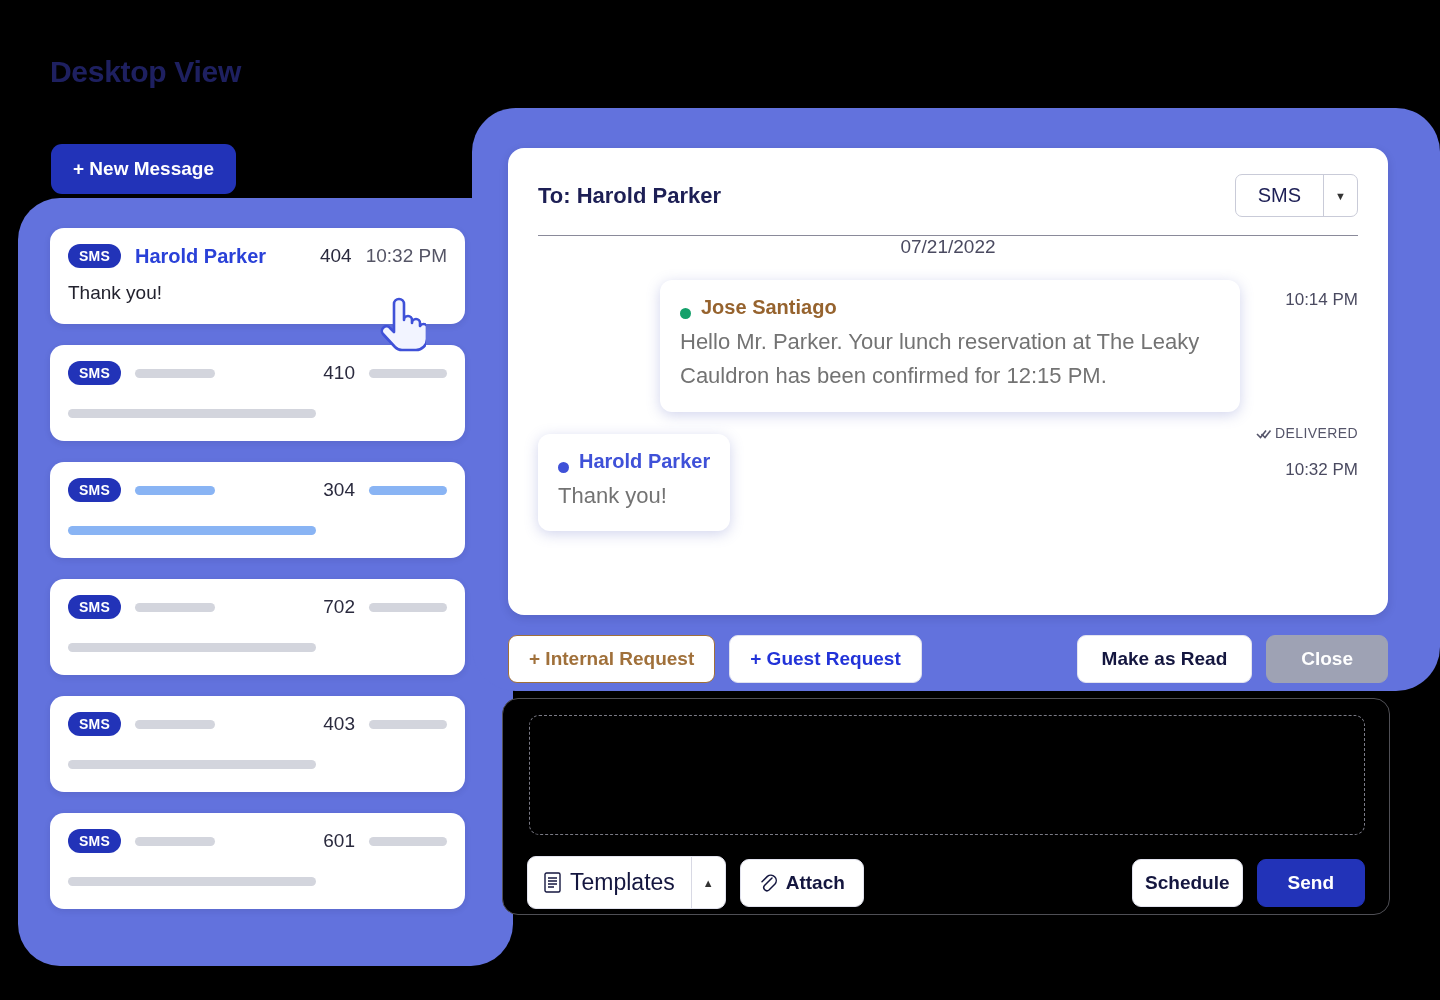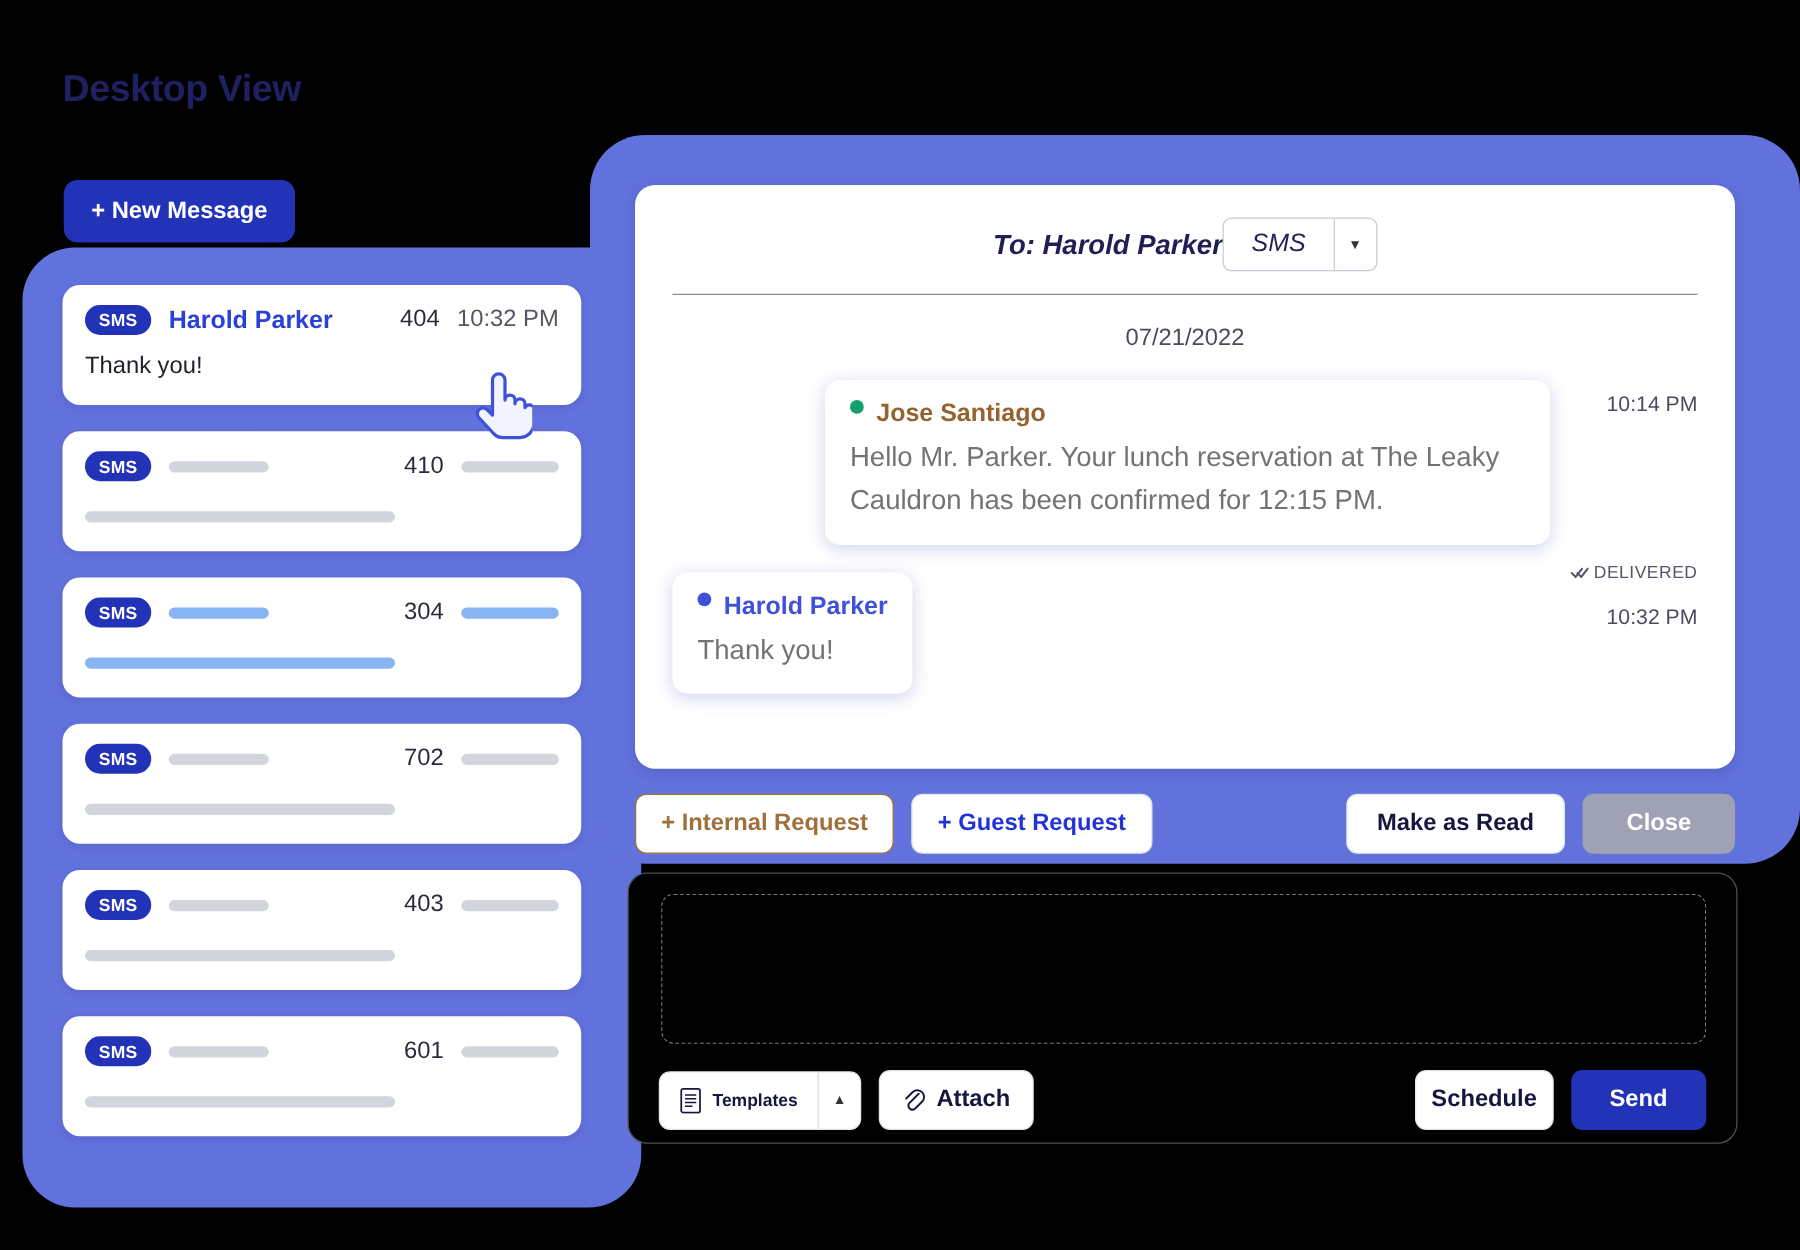--- a/index.html
+++ b/index.html
@@ -91,24 +91,23 @@
 
   
   .conv-panel{
     position:absolute; left:508px; top:148px;
     width:880px; height:467px;
     background:#fff; border-radius:16px;
     box-shadow:0 3px 10px rgba(20,20,60,.14);
     padding:26px 30px 0 30px;
   }
   .conv-head{
-    display:flex; align-items:center; justify-content:center;
+    display:flex; align-items:center; justify-content:space-between;
     padding-bottom:18px;
     border-bottom:1.5px solid #8a8a9a;
-    font-style:italic;
   }
   .conv-to{
     font-size:22px; font-weight:bold; color:#1d1f55;
   }
   .sms-select{
     display:flex; align-items:stretch;
     border:1px solid #c9cbd8; border-radius:7px;
     overflow:hidden; background:#fff; cursor:pointer;
   }
   .sms-select .val{
@@ -116,34 +115,33 @@
     font-weight:normal;
   }
   .sms-select .caret{
     border-left:1px solid #c9cbd8;
     padding:9px 11px; display:flex; align-items:center;
     font-size:11px; color:#333;
   }
 
   .date-sep{
     text-align:center; font-size:19px; color:#4a4a60;
-    margin-top:24px;
   }
 
   
   .msg{ display:flex; margin-top:22px; position:relative; }
   .msg.in{ justify-content:flex-end; padding-right:118px; }
   .msg.out{ justify-content:flex-start; }
   .bubble{
     background:#fff; border-radius:12px;
     padding:16px 20px 18px 20px;
     box-shadow:0 3px 14px rgba(90,100,190,.28);
     max-width:580px;
   }
-  .msg-head{ display:flex; align-items:flex-start; gap:10px; }
+  .msg-head{ display:flex; align-items:flex-end; gap:10px; }
   .dot{ width:11px; height:11px; border-radius:50%; flex:none; }
   .dot.green{ background:#13a06a; }
   .dot.blue{ background:#3f51d8; }
   .msg-sender{ font-size:20px; font-weight:bold; }
   .msg-sender.brown{ color:#96632e; }
   .msg-sender.blue{ color:#3f51d8; }
   .msg-body{
     margin-top:6px; font-size:22px; color:#737373;
     line-height:1.56;
   }
@@ -192,21 +190,21 @@
     position:absolute; left:24px; right:24px; top:157px;
     display:flex; align-items:center; gap:14px;
   }
   .tpl-group{
     display:flex; align-items:stretch; background:#fff;
     border-radius:9px; overflow:hidden; cursor:pointer;
     border:1px solid #e2e3ee;
   }
   .tpl-main{
     display:flex; align-items:center; gap:9px;
-    padding:12px 16px; font-size:14px; font-weight:bold; color:#14163f;
+    padding:12px 16px; font-size:23px; font-weight:normal; color:#14163f;
   }
   .tpl-caret{
     border-left:1px solid #d8d9e4; padding:0 11px;
     display:flex; align-items:center; font-size:11px; color:#333;
   }
   .attach-btn{
     display:flex; align-items:center; gap:9px;
     background:#fff; border-radius:9px; border:1px solid #e2e3ee;
     padding:12px 18px; font-size:19px; font-weight:bold; color:#14163f;
     cursor:pointer;

